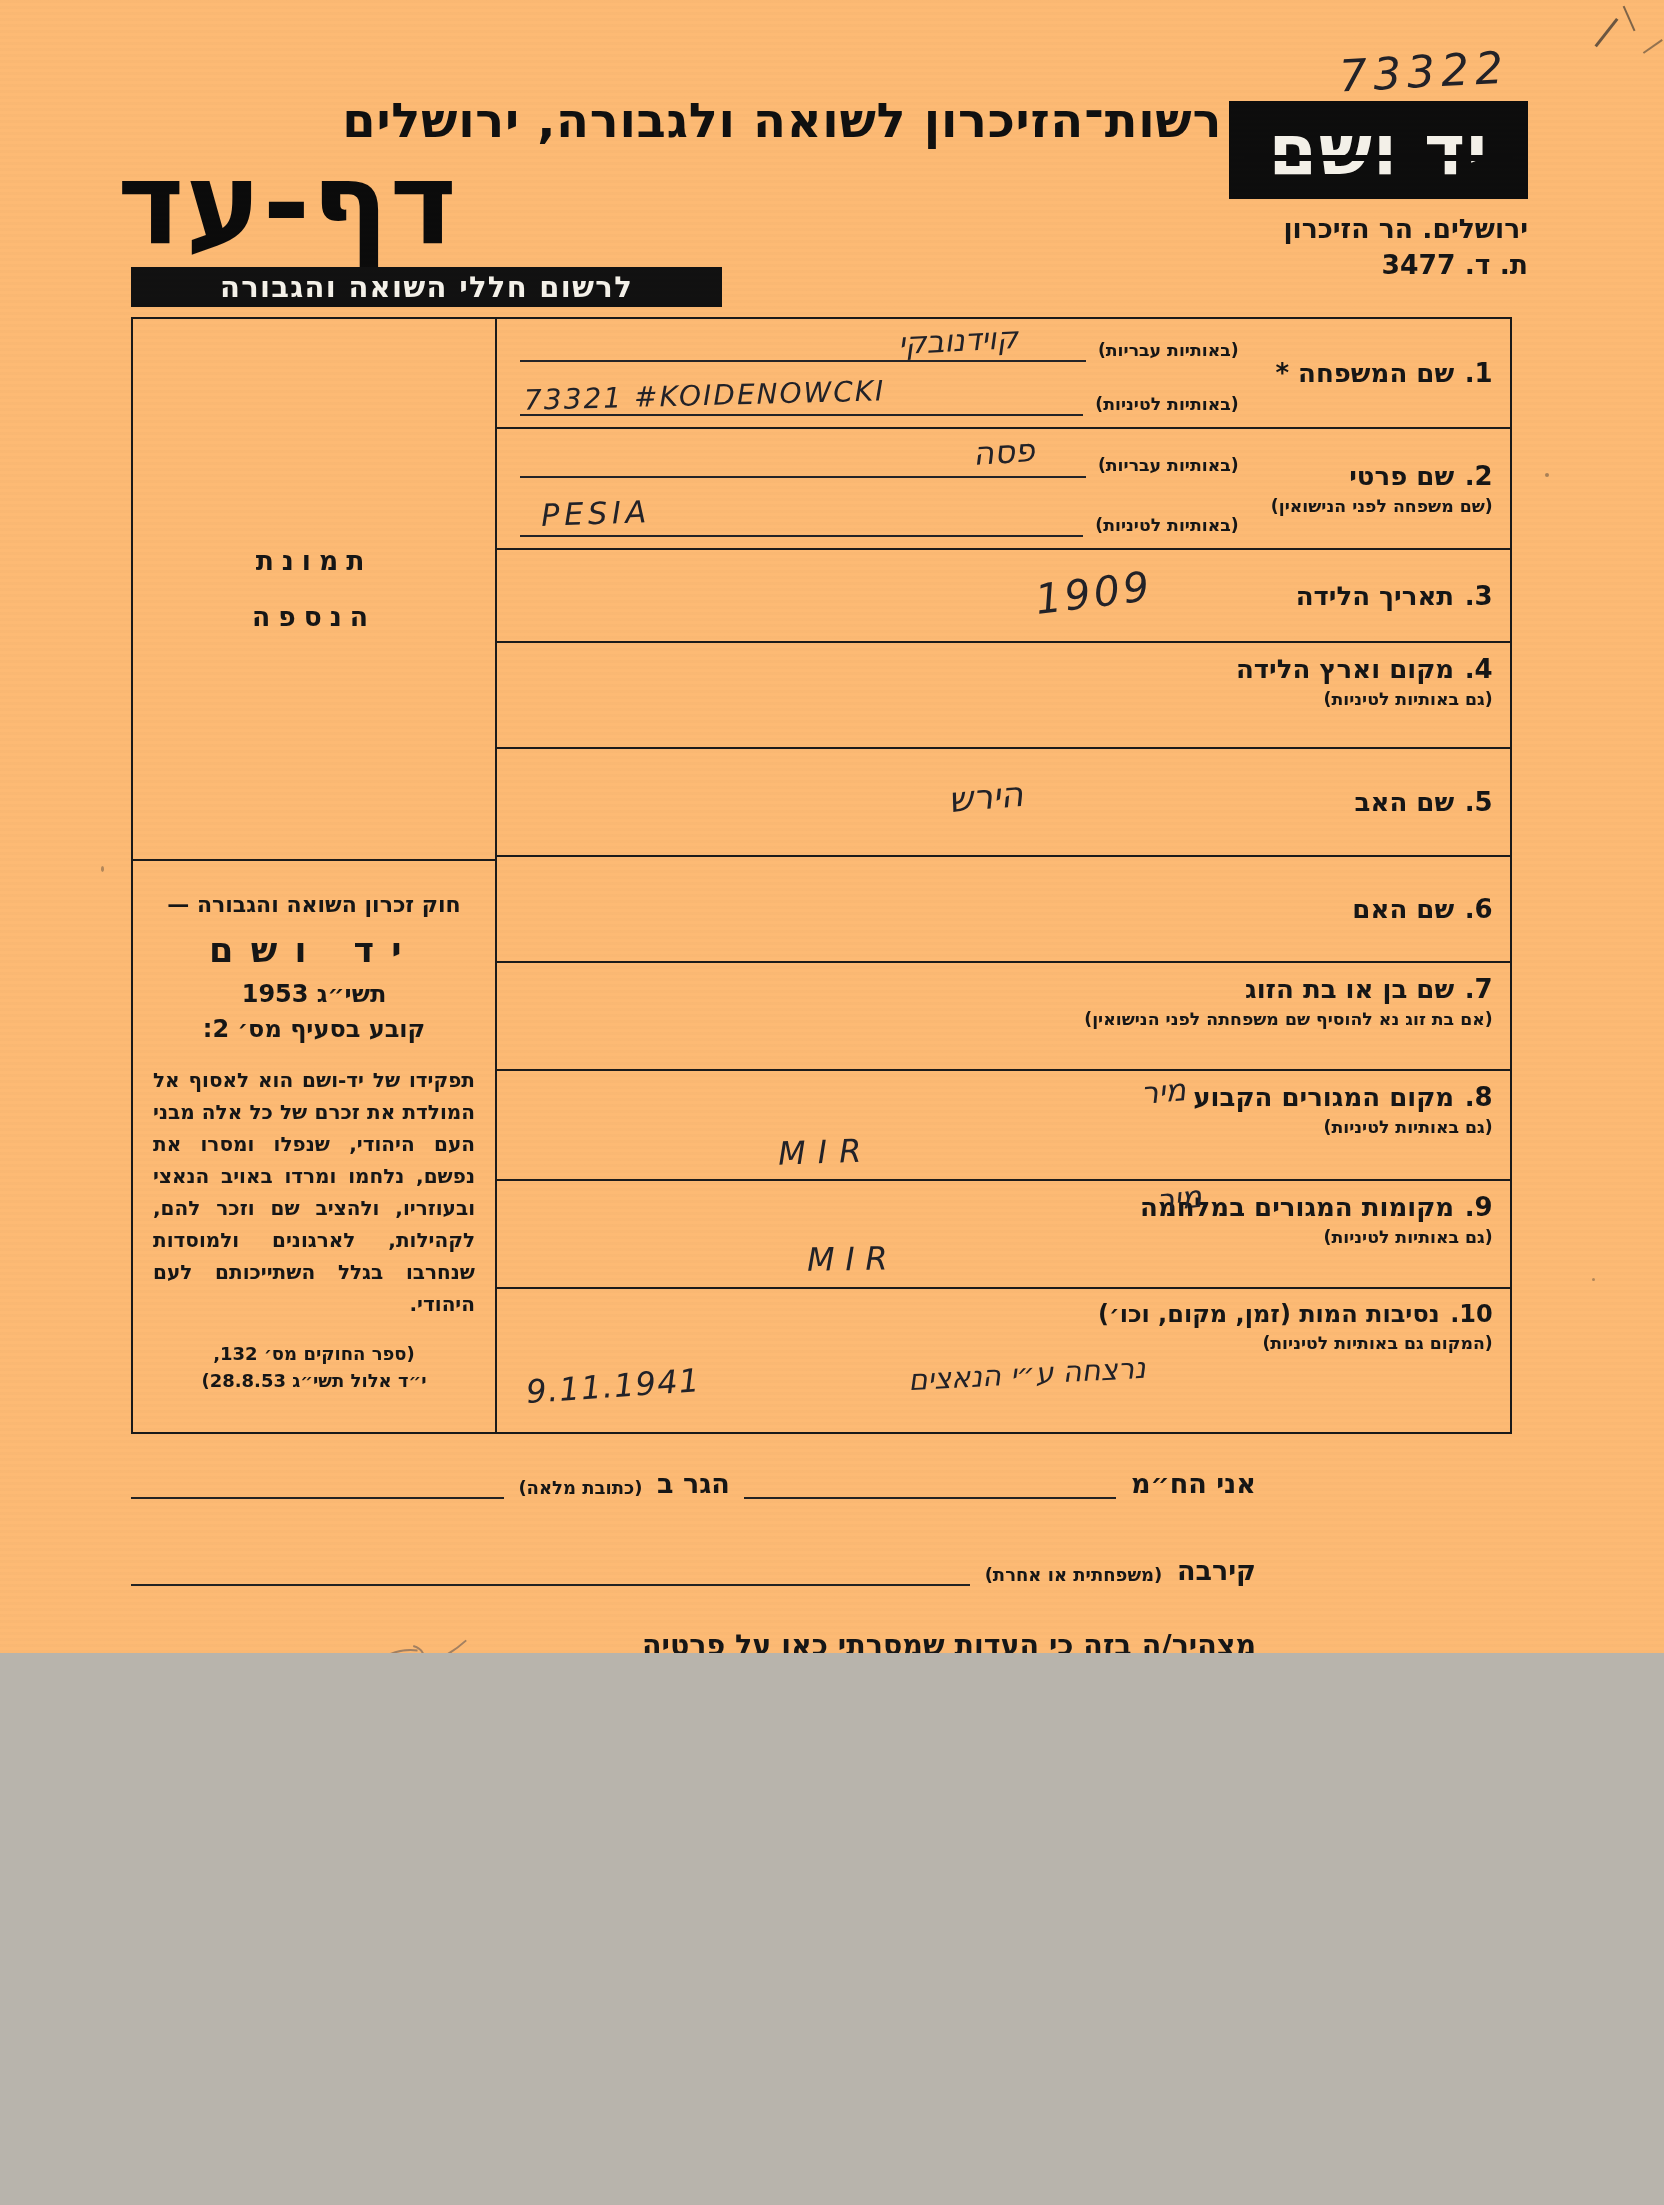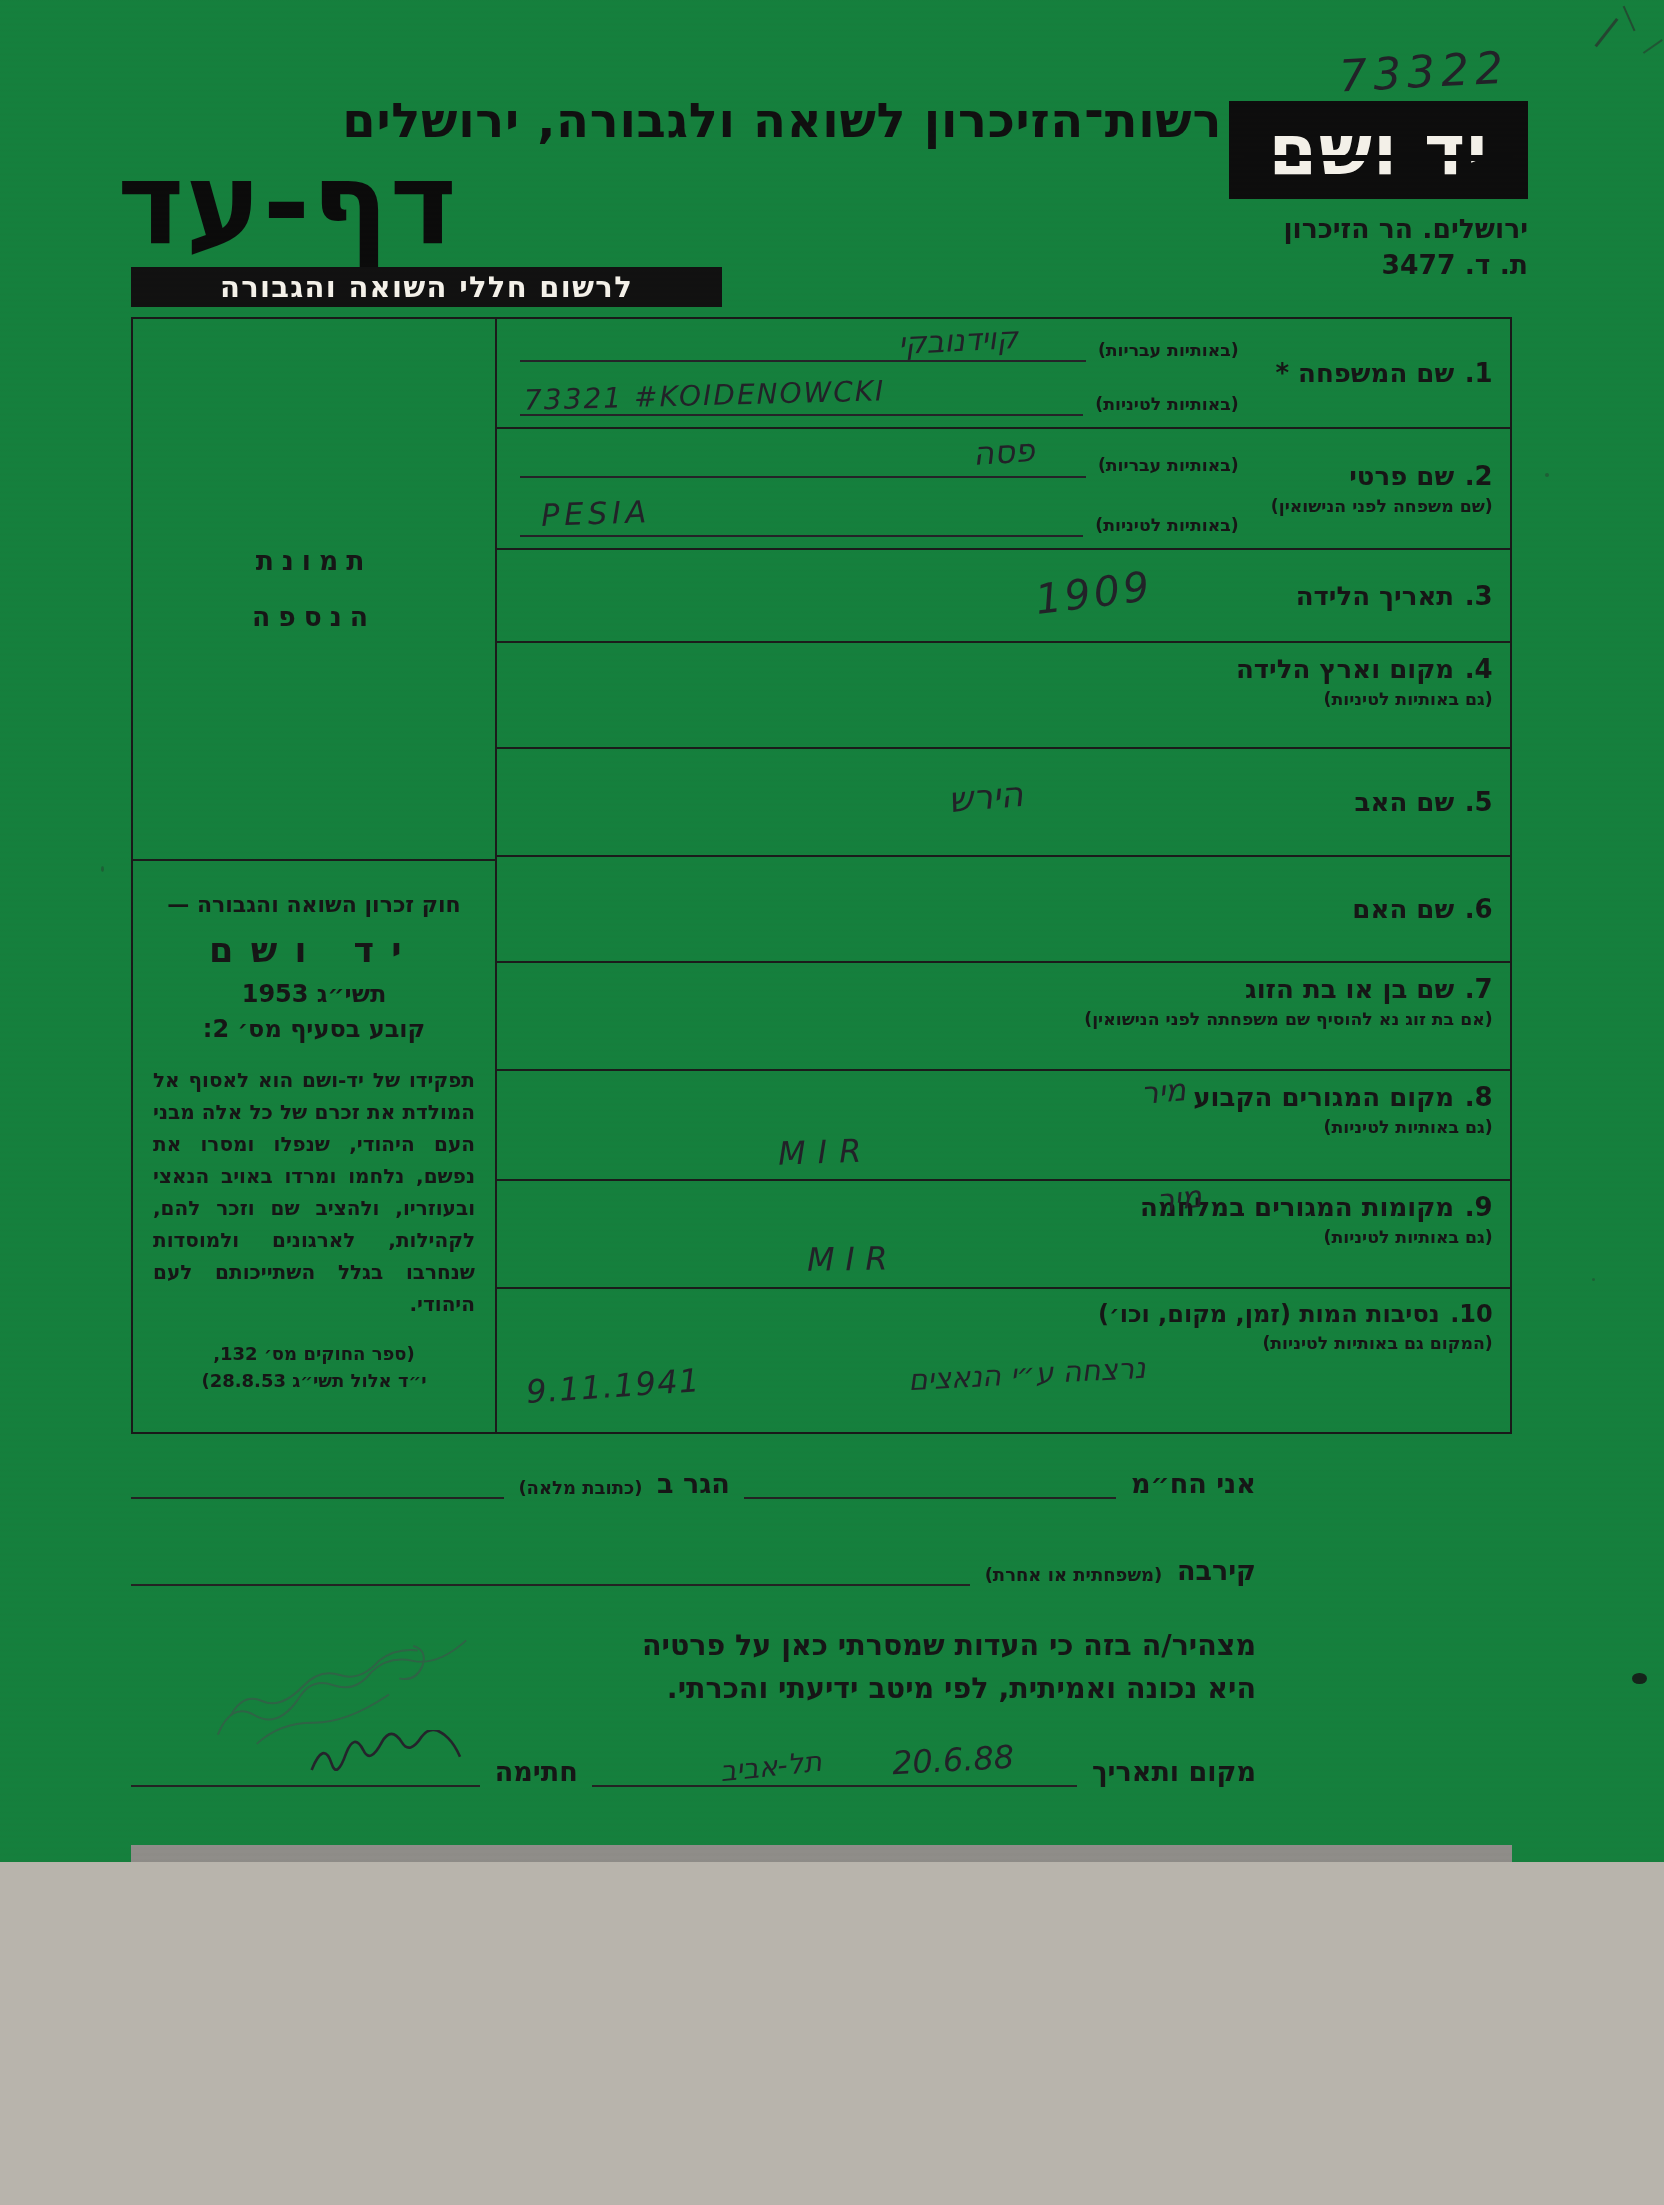--- a/index.html
+++ b/index.html
@@ -1,22 +1,22 @@
 <!DOCTYPE html>
 <html lang="he" style="font-size:10.6px"><head>
 <meta charset="utf-8">
 <title>דף-עד</title>
 <style>
   *{margin:0;padding:0;box-sizing:border-box;}
   html,body{background:#b8b4ac;}
   .page{
     position:relative;
-    width:1665px;height:1862px;
+    width:1665px;height:1653px;
     margin:0 auto;
-    background:#15803d;
+    background:#fdba74;
     direction:rtl;
     font-family:"DejaVu Sans",sans-serif;
     color:#161616;
     overflow:hidden;
   }
   .page::after{
     content:"";position:absolute;inset:0;pointer-events:none;
     background:repeating-linear-gradient(0deg, rgba(60,50,30,0.015) 0 2.7px, transparent 2.7px 6px);
   }
 

